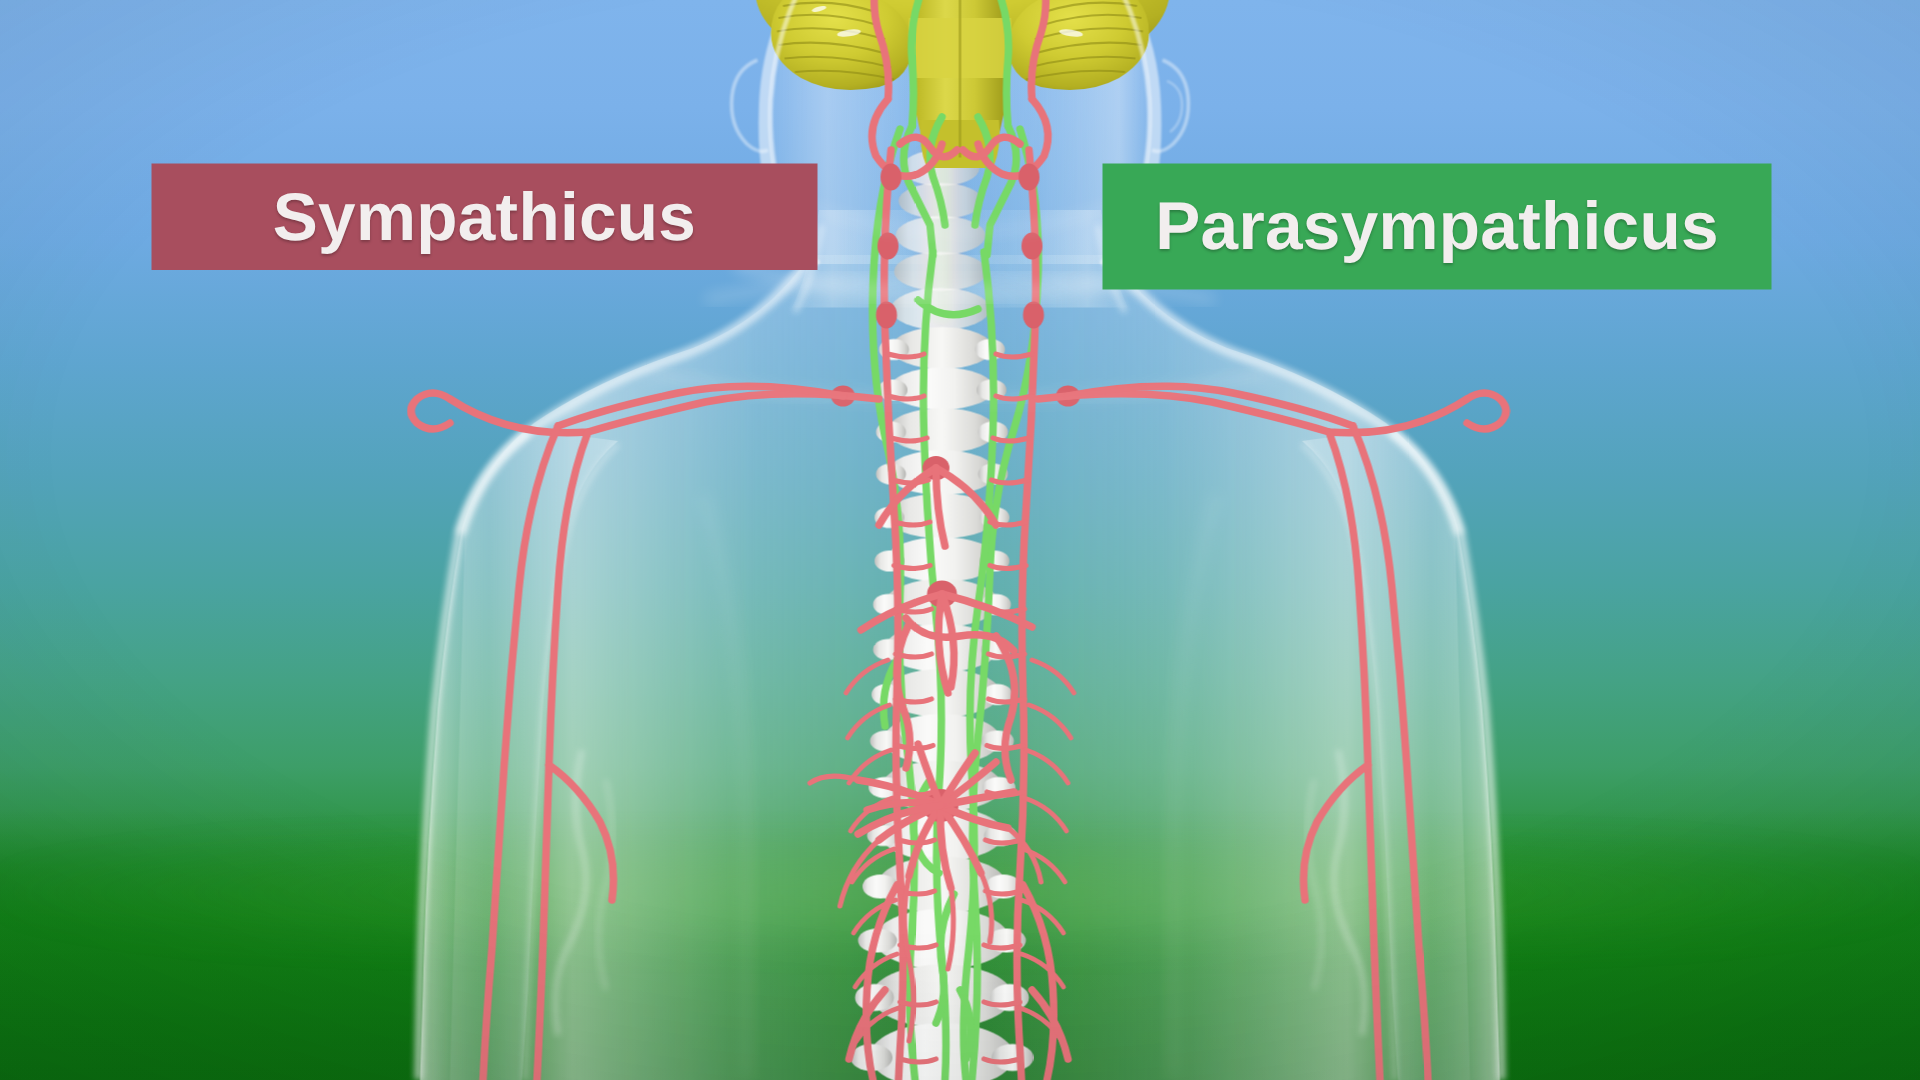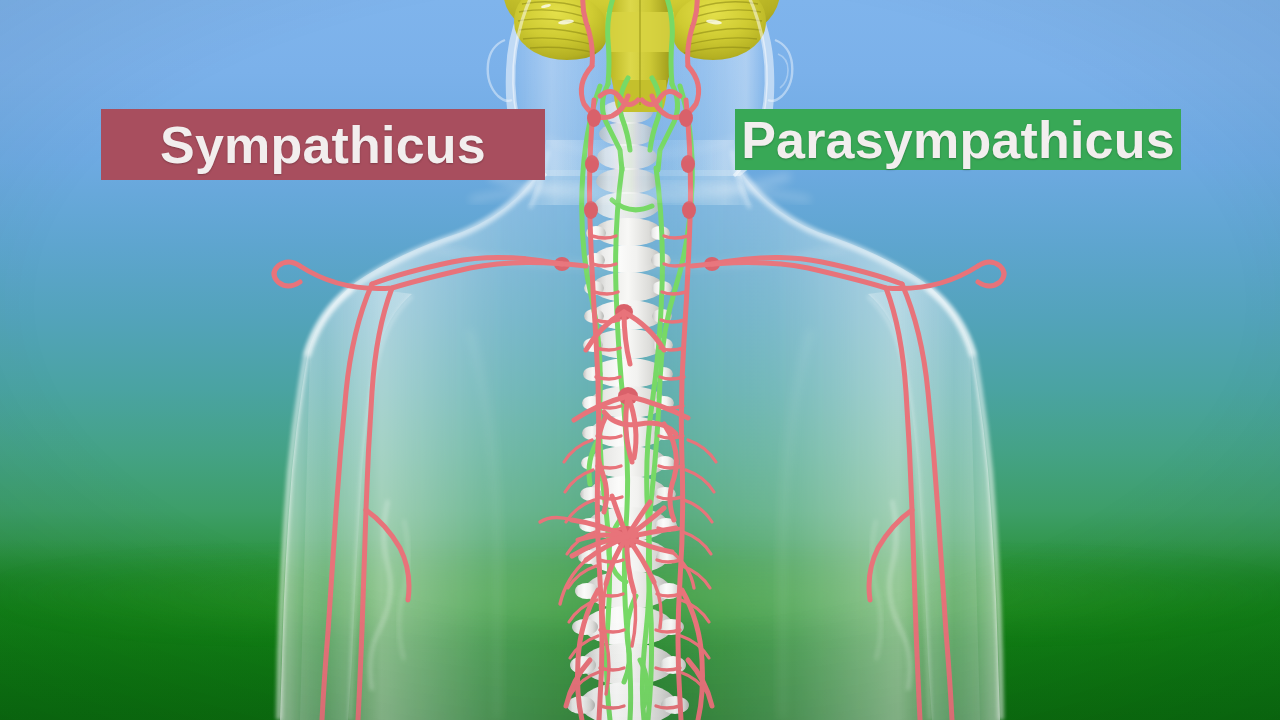--- a/index.html
+++ b/index.html
@@ -48,21 +48,21 @@
   
   #figure { position:absolute; inset:0; }
   #figure svg { position:absolute; inset:0; width:1280px; height:720px; }
 
   
   .label-box {
     position:absolute;
     display:flex; align-items:center; justify-content:center;
     color:#f2eeee;
     font-weight:bold;
-    font-size:52px;
+    font-size:45px;
     letter-spacing:0.2px;
     text-shadow:0 1px 2px rgba(0,0,0,0.25);
     user-select:none;
   }
   #label-sympathicus {
     left:101px; top:109px; width:444px; height:71px;
     background:#a84e5e;
   }
   #label-parasympathicus {
     left:735px; top:109px; width:446px; height:71px;
@@ -582,17 +582,17 @@
       </g>
     </svg>
   </div>
 
   <div class="bg-vignette"></div>
 
   <div class="label-box" id="label-sympathicus" style="background: rgb(168, 78, 94); color: rgb(242, 238, 238); left: 101px; top: 109px; width: 444px; height: 71px;">
     <span>Sympathicus</span>
   </div>
 
-  <div class="label-box" id="label-parasympathicus" style="background: rgb(56, 168, 86); color: rgb(242, 238, 238); left: 735px; top: 109px; width: 446px; height: 61px;">
+  <div class="label-box" id="label-parasympathicus" style="background: rgb(56, 168, 86); color: rgb(242, 238, 238); left: 735px; top: 109px; width: 446px; height: 84px;">
     <span>Parasympathicus</span>
   </div>
 
 </div>
 
 </body></html>

